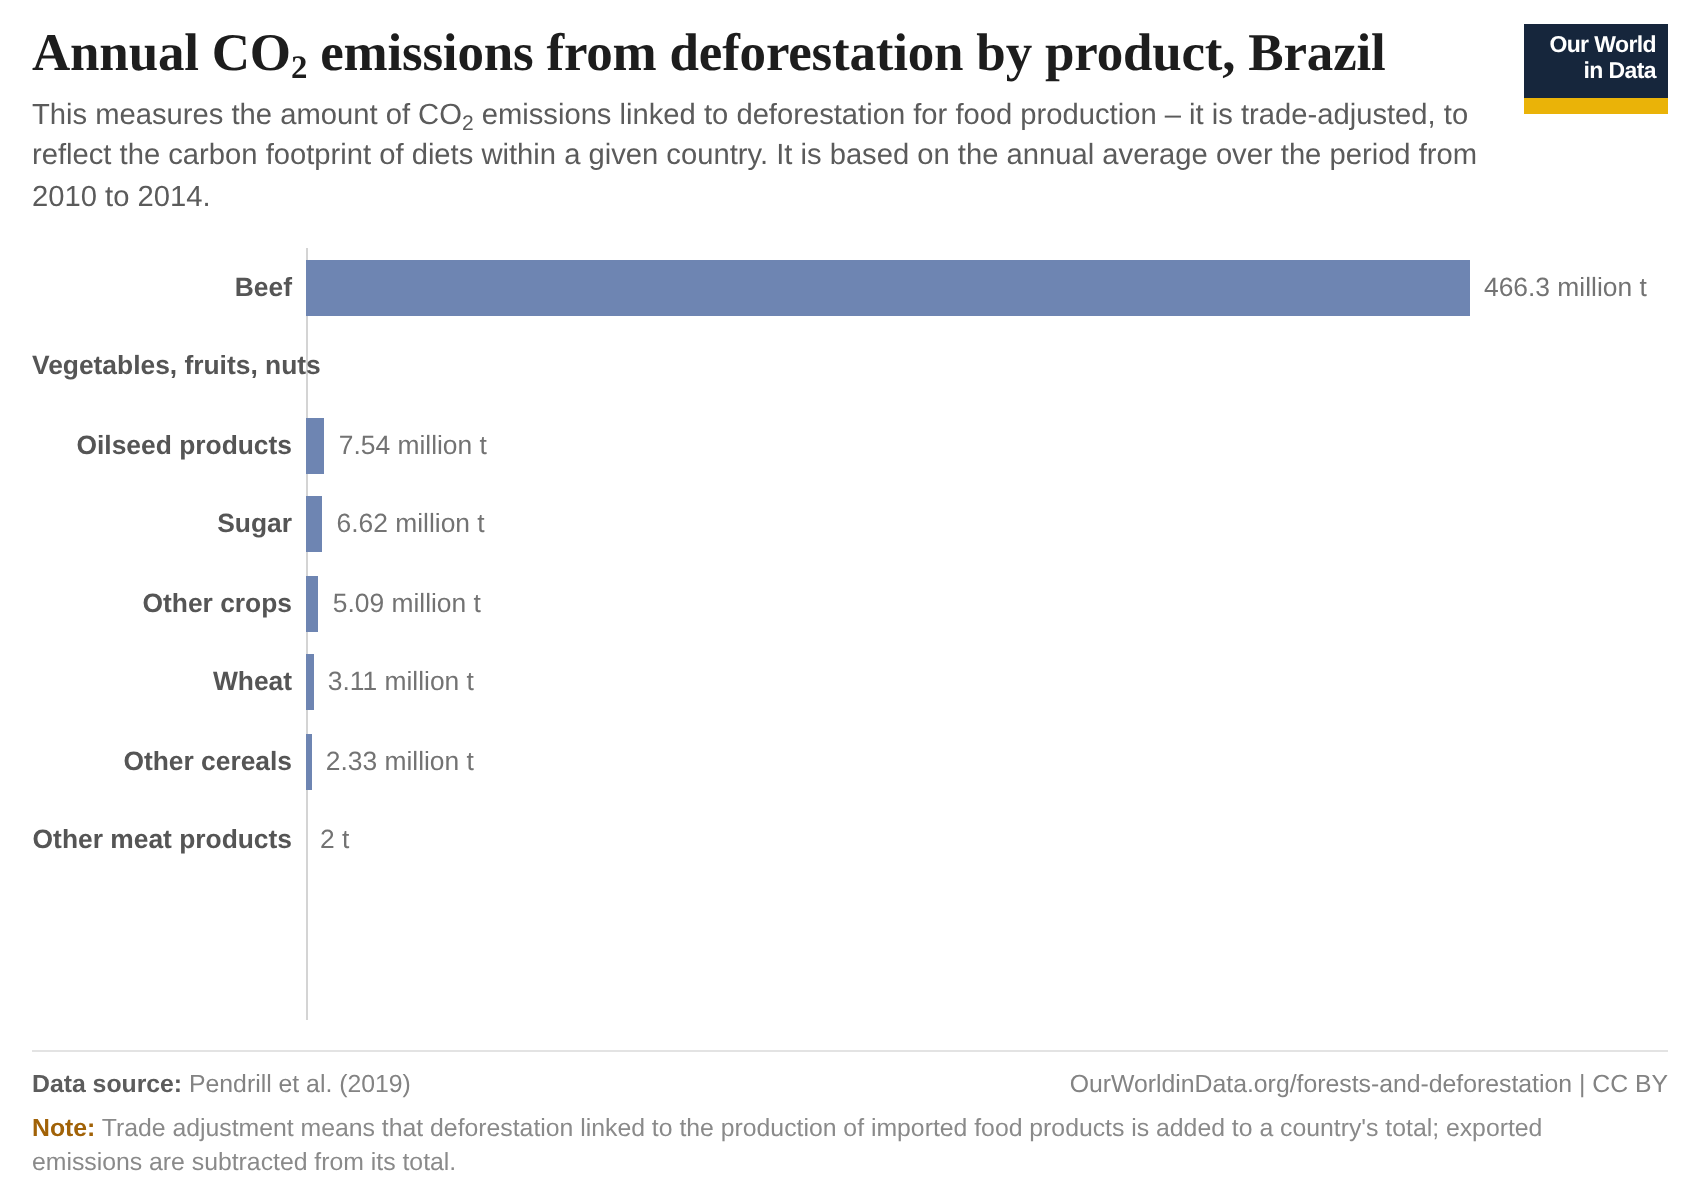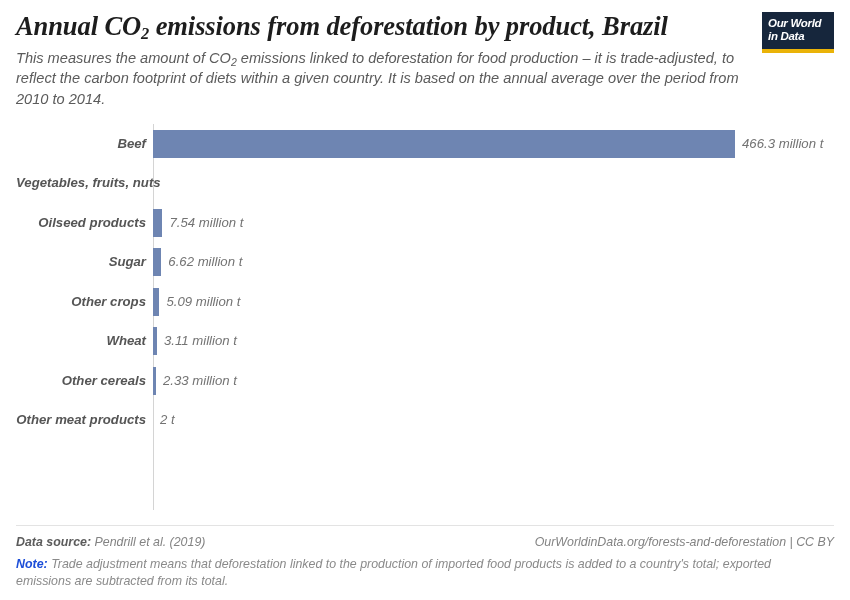--- a/index.html
+++ b/index.html
@@ -13,21 +13,20 @@
     overflow: hidden;
     font-family: "Liberation Sans", sans-serif;
     -webkit-font-smoothing: antialiased;
   }
   .page {
     position: relative;
     width: 850px;
     height: 600px;
     box-sizing: border-box;
     padding: 0 16px;
-    font-style: italic;
   }
 
   
   .header {
     position: relative;
     padding-top: 12px;
   }
   .title {
     font-family: "Liberation Serif", serif;
     font-size: 26.5px;
@@ -59,24 +58,24 @@
     top: 3px;
   }
 
   
   .owid-logo {
     position: absolute;
     top: 12px;
     right: 0;
     width: 72px;
     background: #16263c;
-    border-bottom: 4px solid #eab308;
+    border-bottom: 8px solid #eab308;
     padding: 5px 6px 5px 6px;
     box-sizing: border-box;
-    text-align: left;
+    text-align: right;
     cursor: pointer;
   }
   .owid-logo span {
     display: block;
     color: #ffffff;
     font-family: "Liberation Sans", sans-serif;
     font-size: 11.5px;
     font-weight: 700;
     line-height: 1.16;
     letter-spacing: -0.3px;
@@ -163,21 +162,21 @@
     cursor: pointer;
   }
   .footer-note {
     margin-top: 7px;
     font-size: 12.4px;
     line-height: 1.36;
     color: #8a8a8a;
     max-width: 812px;
   }
   .footer-note strong {
-    color: #1d4ed8;
+    color: #a16207;
     font-weight: 700;
   }
 </style>
 </head>
 <body>
 
 <div class="page">
 
   <div class="header">
     <h1 class="title"><span>Annual CO</span><sub>2</sub><span> emissions from deforestation by product, Brazil</span></h1>

